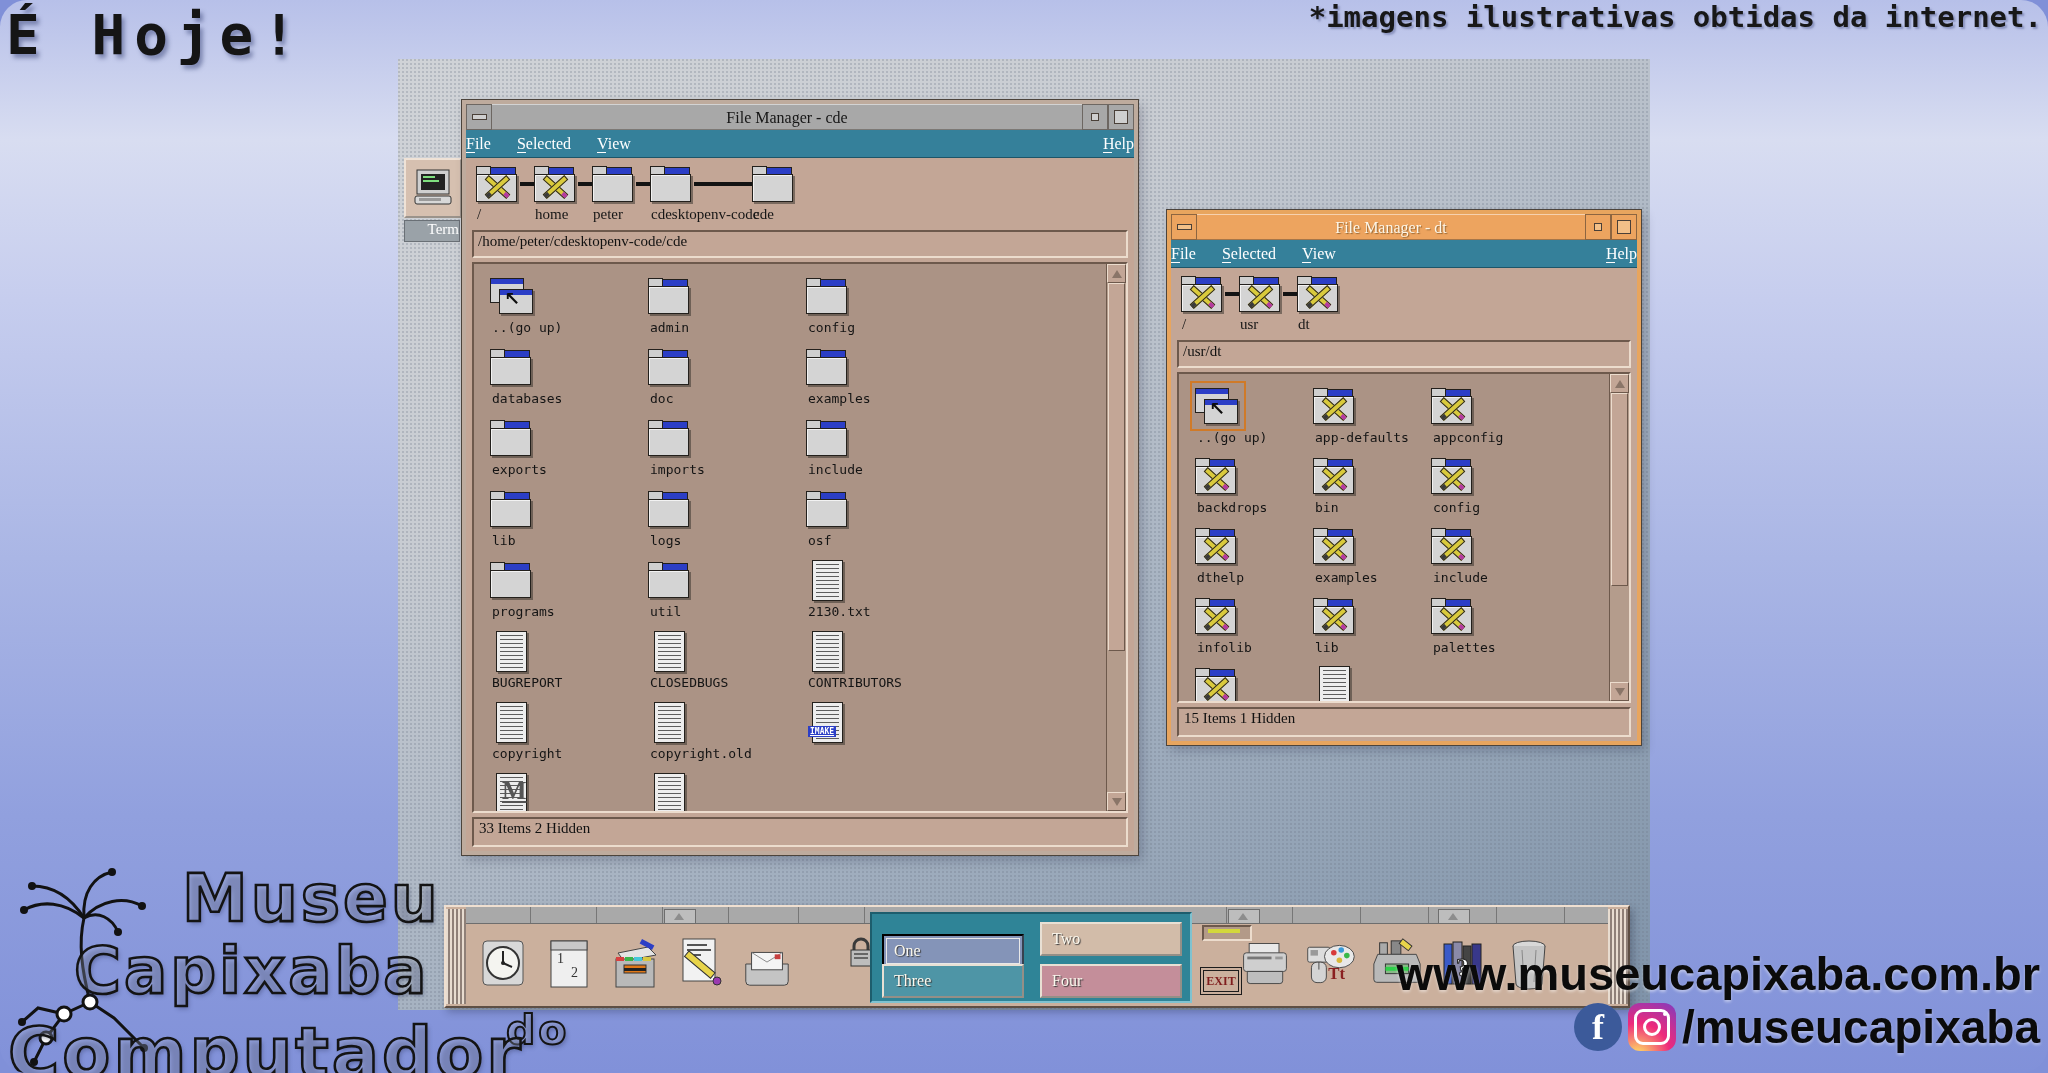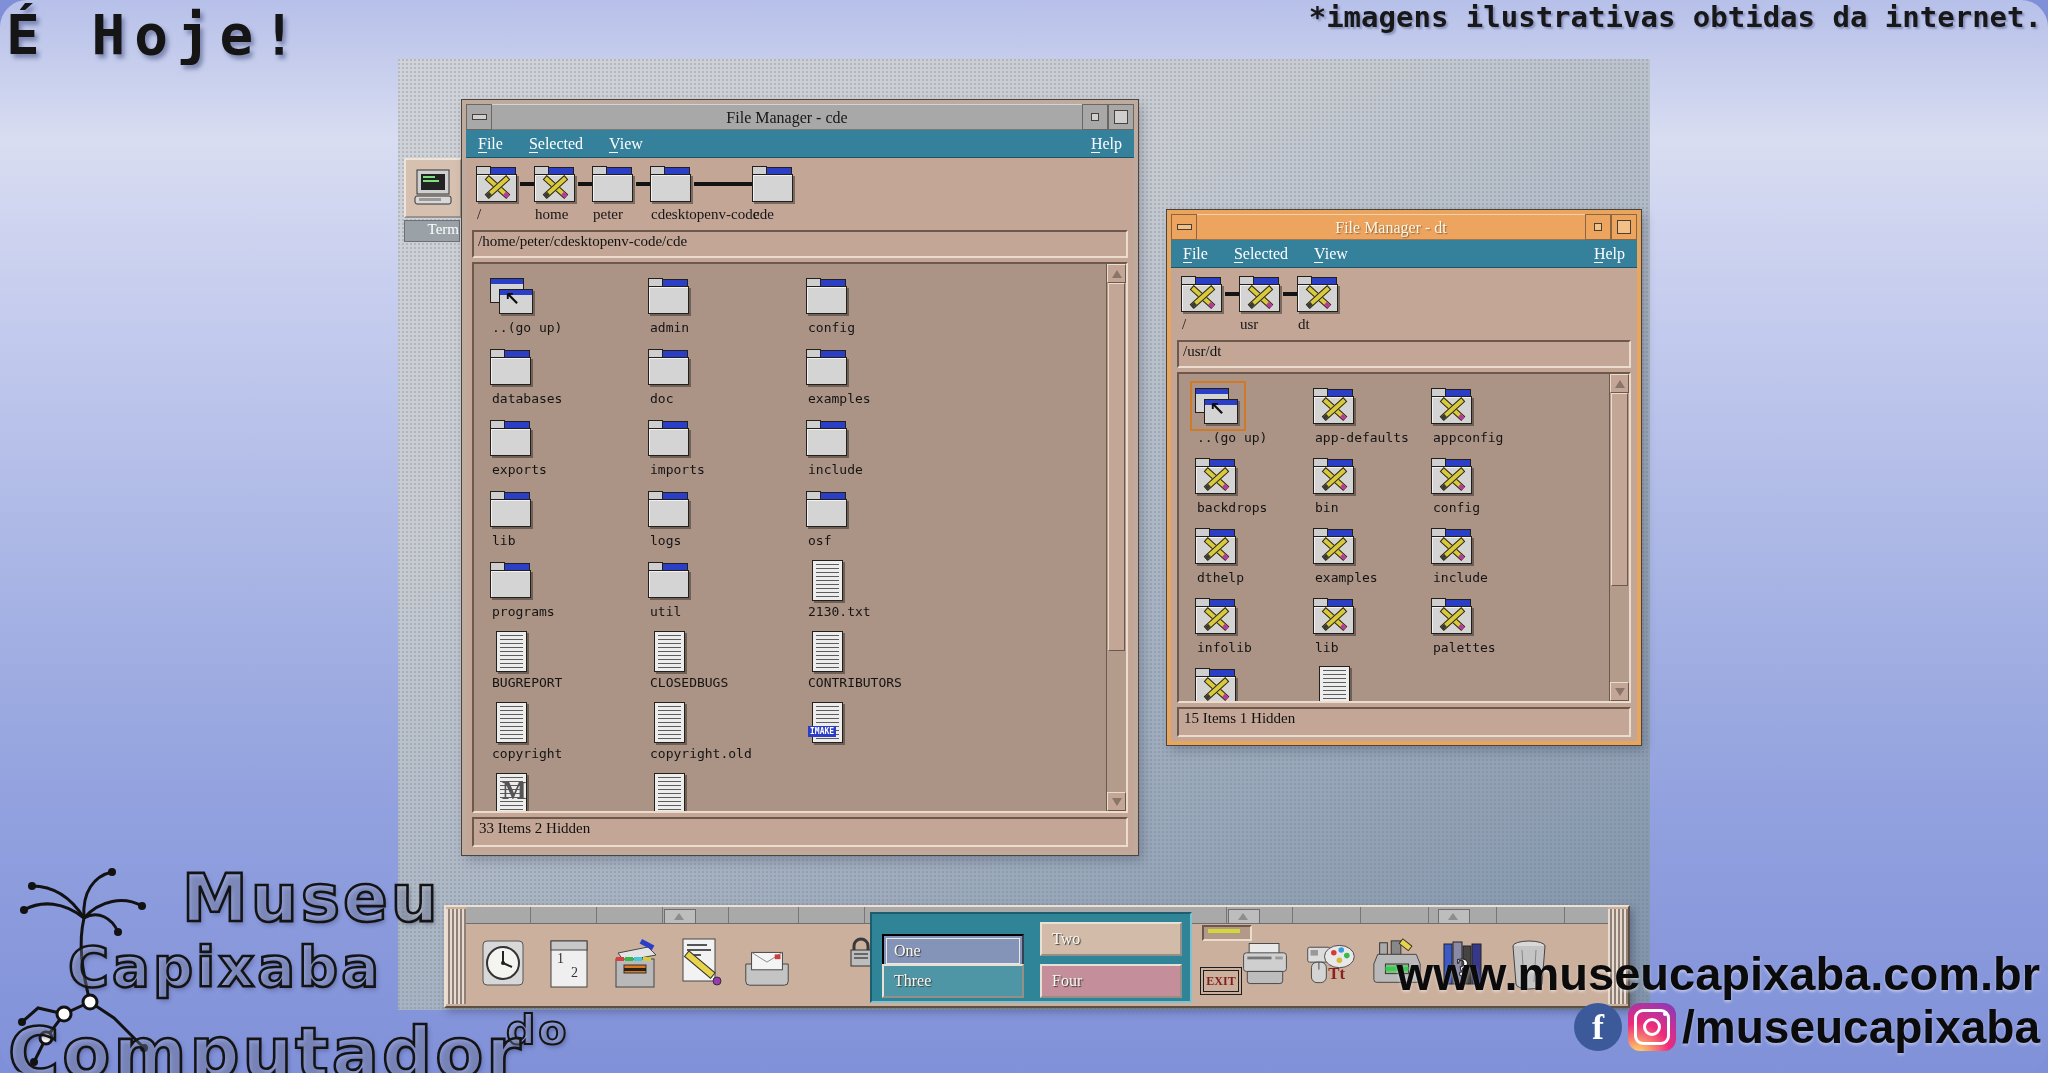--- a/index.html
+++ b/index.html
@@ -20,21 +20,21 @@
   .ig{width:48px;height:48px;border-radius:12px;position:relative;
     background:radial-gradient(circle at 20% 110%,#fdc468 10%,#ee2a7b 50%,#8a3ab9 95%);}
   .ig::before{content:"";position:absolute;inset:6px;border:3px solid #fff;border-radius:9px;}
   .ig::after{content:"";position:absolute;left:15px;top:15px;width:12px;height:12px;border:3px solid #fff;border-radius:50%;}
   .ig .dot{position:absolute;right:9px;top:9px;width:4px;height:4px;background:#fff;border-radius:50%;}
   
   .logo{position:absolute;z-index:55;font-family:"DejaVu Sans",sans-serif;font-weight:bold;
     color:rgba(215,220,232,.18);-webkit-text-stroke:2.6px #141414;letter-spacing:3px;
     text-shadow:2px 3px 4px rgba(40,50,90,.35);}
   .logo.l1{left:182px;top:860px;font-size:66px;}
-  .logo.l2{left:68px;top:934px;font-size:56px;}
+  .logo.l2{left:74px;top:934px;font-size:64px;}
   .logo.l3{left:506px;top:1006px;font-size:41px;-webkit-text-stroke:2px #141414;}
   .logo.l4{left:8px;top:1012px;font-size:70px;}
   .palm{position:absolute;left:-6px;top:852px;z-index:55;}
   
   .desktop{position:absolute;left:398px;top:59px;width:1252px;height:951px;z-index:1;
     background:linear-gradient(152deg,#d0d3d7 0%,#c8ccd2 30%,#a3b0c0 62%,#7f93a9 100%);}
   .desktop::after{content:"";position:absolute;inset:0;opacity:.28;
     background-image:radial-gradient(circle at 1px 1px,#6d7788 18%,transparent 20%);background-size:4px 4px;}
   
   .termicon{position:absolute;left:404px;top:158px;width:58px;z-index:2;text-align:right;}
@@ -53,21 +53,21 @@
   .ttext{flex:1;text-align:center;font:16px "Liberation Serif",serif;line-height:25px;border-top:1px solid rgba(255,255,255,.5);
     border-bottom:1px solid rgba(60,50,40,.4);}
   .win-cde .ttext{color:#161616;}
   .win-dt .ttext{color:#fdf6e8;text-shadow:1px 1px 1px rgba(90,60,20,.6);}
   .tbtn .dash{width:13px;height:4px;background:inherit;border:1px solid #4a4038;background:#cfcfcf;}
   .win-dt .tbtn .dash{background:#f3c088;}
   .tbtn .dot{width:6px;height:6px;border:1px solid #4a4038;background:#cfcfcf;}
   .win-dt .tbtn .dot{background:#f3c088;}
   .tbtn .sq{width:12px;height:12px;border:1px solid #4a4038;background:#cfcfcf;}
   .win-dt .tbtn .sq{background:#f3c088;}
-  .mbar{height:27px;flex:0 0 27px;background:#35809a;display:flex;align-items:center;padding:0 12px;gap:26px;
+  .mbar{height:27px;flex:0 0 27px;background:#35809a;display:flex;align-items:center;padding:0 0;gap:26px;
     border-bottom:1px solid #1d5568;}
   .mleft{display:flex;gap:26px;flex:1;}
   .mi{position:relative;font:16px "Liberation Serif",serif;color:#fff;cursor:default;}
   .mi::after{content:"";position:absolute;left:0;bottom:0;width:9px;height:1px;background:#fff;}
   .chainrow{height:66px;flex:0 0 66px;display:flex;align-items:flex-start;padding:6px 8px 0 10px;}
   .cnode{position:relative;width:44px;height:60px;flex:0 0 auto;}
   .cnode .clabel{position:absolute;left:1px;top:42px;font:15px "Liberation Serif",serif;color:#161616;white-space:nowrap;}
   .conn{height:4px;background:#131313;width:14px;flex:0 0 auto;margin-top:18px;}
   .conn.long{width:58px;}
   .pathfield{margin:0 6px 4px 6px;height:22px;flex:0 0 22px;background:#c3a696;
@@ -107,21 +107,21 @@
   .gf{position:absolute;width:32px;height:23px;border:1px solid #23201c;
     background:linear-gradient(#2b3ec6 0 5px,#d4d4d4 5px);}
   .gf.back{left:0;top:2px;}
   .gf.front{left:9px;top:13px;box-shadow:2px 2px 0 rgba(50,45,40,.45);}
   .garr{position:absolute;left:14px;top:13px;font:bold 19px "DejaVu Sans",sans-serif;color:#0c0c0c;line-height:1;}
   .fdoc{position:absolute;left:6px;top:0;width:29px;height:39px;background:#ededed;border:1px solid #23201c;
     box-shadow:2px 2px 0 rgba(50,45,40,.5);}
   .fdoc::before{content:"";position:absolute;left:3px;right:3px;top:3px;bottom:3px;
     background:repeating-linear-gradient(180deg,#5c5c5c 0 1px,transparent 1px 4px);}
   .fbadge{position:absolute;left:2px;top:24px;background:#2b3ec6;color:#fff;font:bold 8px "DejaVu Sans Mono",monospace;
-    padding:1px 2px;z-index:2;}
+    padding:1px 2px;z-index:2;text-decoration:underline;}
   .fbadge.big{background:transparent;color:#555;font:bold 26px "Liberation Serif",serif;left:12px;top:3px;padding:0;}
   
   .panel{position:absolute;left:444px;top:905px;width:1186px;height:103px;background:#cbb09d;z-index:10;
     border:2px solid;border-color:#efdfd0 #5e4f44 #5e4f44 #efdfd0;box-sizing:border-box;box-shadow:3px 4px 8px rgba(20,25,50,.3);}
   .ptopstrip{position:absolute;left:20px;top:0;right:20px;height:16px;background:#a9a9a9;border-bottom:1px solid #6e6e6e;}
   .pdivider{position:absolute;top:0;width:1px;height:16px;background:#777;}
   .ptab{position:absolute;top:2px;width:30px;height:13px;background:#bdbdbd;border:1px solid #6e6e6e;}
   .ptab::after{content:"";position:absolute;left:9px;top:3px;border-left:5px solid transparent;border-right:5px solid transparent;
     border-bottom:7px solid #8d8d8d;}
   .pgrip{position:absolute;top:2px;bottom:2px;width:20px;

